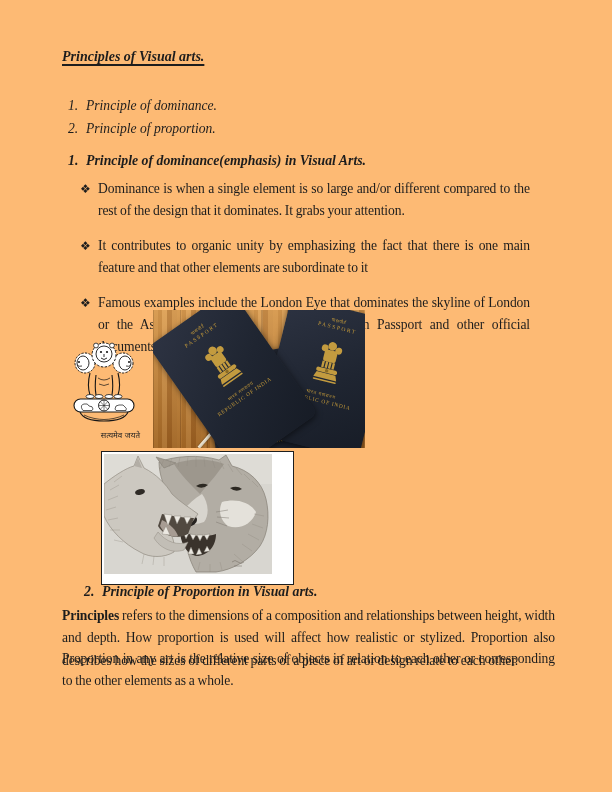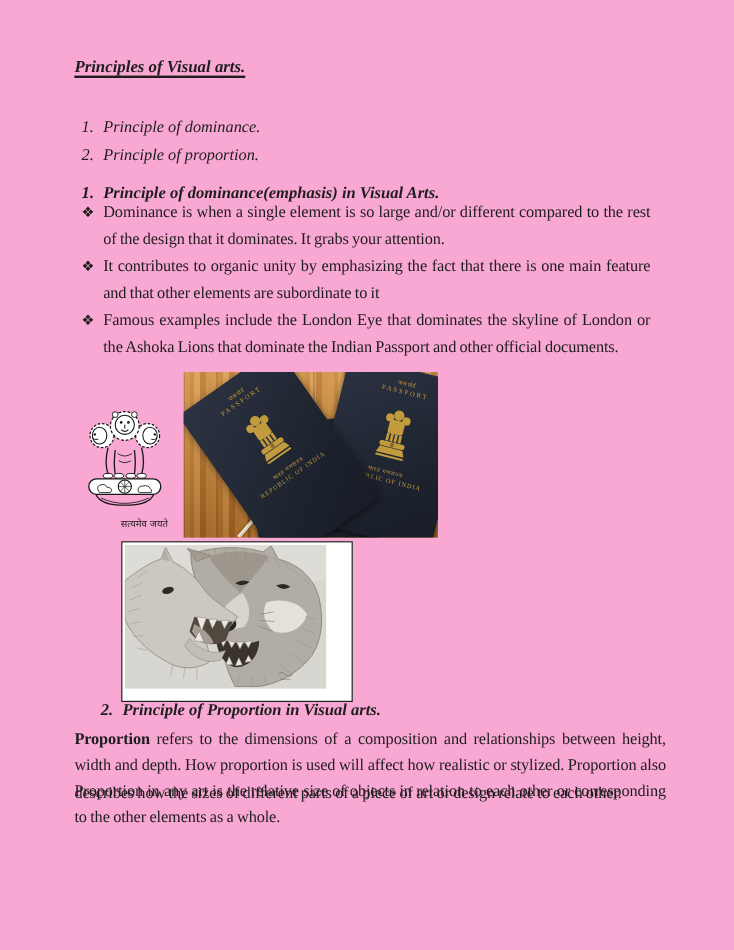--- a/index.html
+++ b/index.html
@@ -1,28 +1,28 @@
 <!DOCTYPE html>
 <html><head>
 <meta charset="utf-8">
 <style>
   html,body{margin:0;padding:0;background:#ffffff;}
-  .page{position:relative;width:612px;height:792px;background:#f9a8d4;overflow:hidden;
+  .page{position:relative;width:612px;height:792px;background:#fdba74;overflow:hidden;
         font-family:"Liberation Serif", serif;color:#1d1d1d;}
   .abs{position:absolute;}
   .doc-text{font-size:13.6px;line-height:22.4px;letter-spacing:-0.1px;word-spacing:-0.5px;}
   .h-main{font-size:14px;font-weight:bold;font-style:italic;
           text-decoration:underline;text-decoration-thickness:1.5px;text-underline-offset:2.5px;}
   .sec-head{font-size:13.8px;font-weight:bold;font-style:italic;line-height:22.4px;}
   .sec-head .mk{display:inline-block;width:18px;}
   .sec-head .ht{text-decoration-thickness:1.5px;text-underline-offset:2.5px;}
   .num-item{font-size:13.6px;line-height:22.6px;font-style:italic;}
   .num-item .mk{display:inline-block;width:18px;}
   .bullets{width:474px;text-align:justify;}
-  .bullet{margin:0;padding-left:18px;text-indent:-18px;}
+  .bullet{margin:12px;padding-left:18px;text-indent:-18px;}
   .bullet .glyph{display:inline-block;width:18px;text-indent:0;font-size:12px;}
   .para{width:493px;text-align:justify;margin:0;}
   .lead-bold{font-weight:bold;}
 
   
   .emblem-wrap{left:68px;top:333px;width:72px;}
   .emblem-caption{width:72px;text-align:right;font-family:"DejaVu Sans", sans-serif;
                   font-size:8px;line-height:11px;color:#222;margin-top:1px;}
 
   
@@ -244,17 +244,17 @@
         <path d="M40,100 l-2,10 M50,102 l-1,9 M60,103 l0,9 M96,108 l-2,8 M106,110 l0,8 M116,108 l2,8"></path>
       </g>
       <path d="M128,108 q3,-3 6,0 q3,3 6,0 M130,112 l8,0" stroke="#6f675c" stroke-width="0.5" fill="none"></path>
     </svg>
   </div>
 
   <div class="abs sec-head" style="left:84px;top:581px;">
     <span class="mk">2.</span><span class="ht">Principle of Proportion in Visual arts.</span>
   </div>
 
-  <p class="abs doc-text para" style="left:62px;top:605px;"><span class="lead-bold">Proportion</span><span> refers to the dimensions of a composition and relationships between height, width and depth. How proportion is used will affect how realistic or stylized. Proportion also describes how the sizes of different parts of a piece of art or design relate to each other.</span></p>
+  <p class="abs doc-text para" style="left:62px;top:605px;"><span class="lead-bold">Principles</span><span> refers to the dimensions of a composition and relationships between height, width and depth. How proportion is used will affect how realistic or stylized. Proportion also describes how the sizes of different parts of a piece of art or design relate to each other.</span></p>
 
   <p class="abs doc-text para" style="left:62px;top:648px;">Proportion in any art is the relative size of objects in relation to each other or corresponding to the other elements as a whole.</p>
 
 </div>
 
 </body></html>

